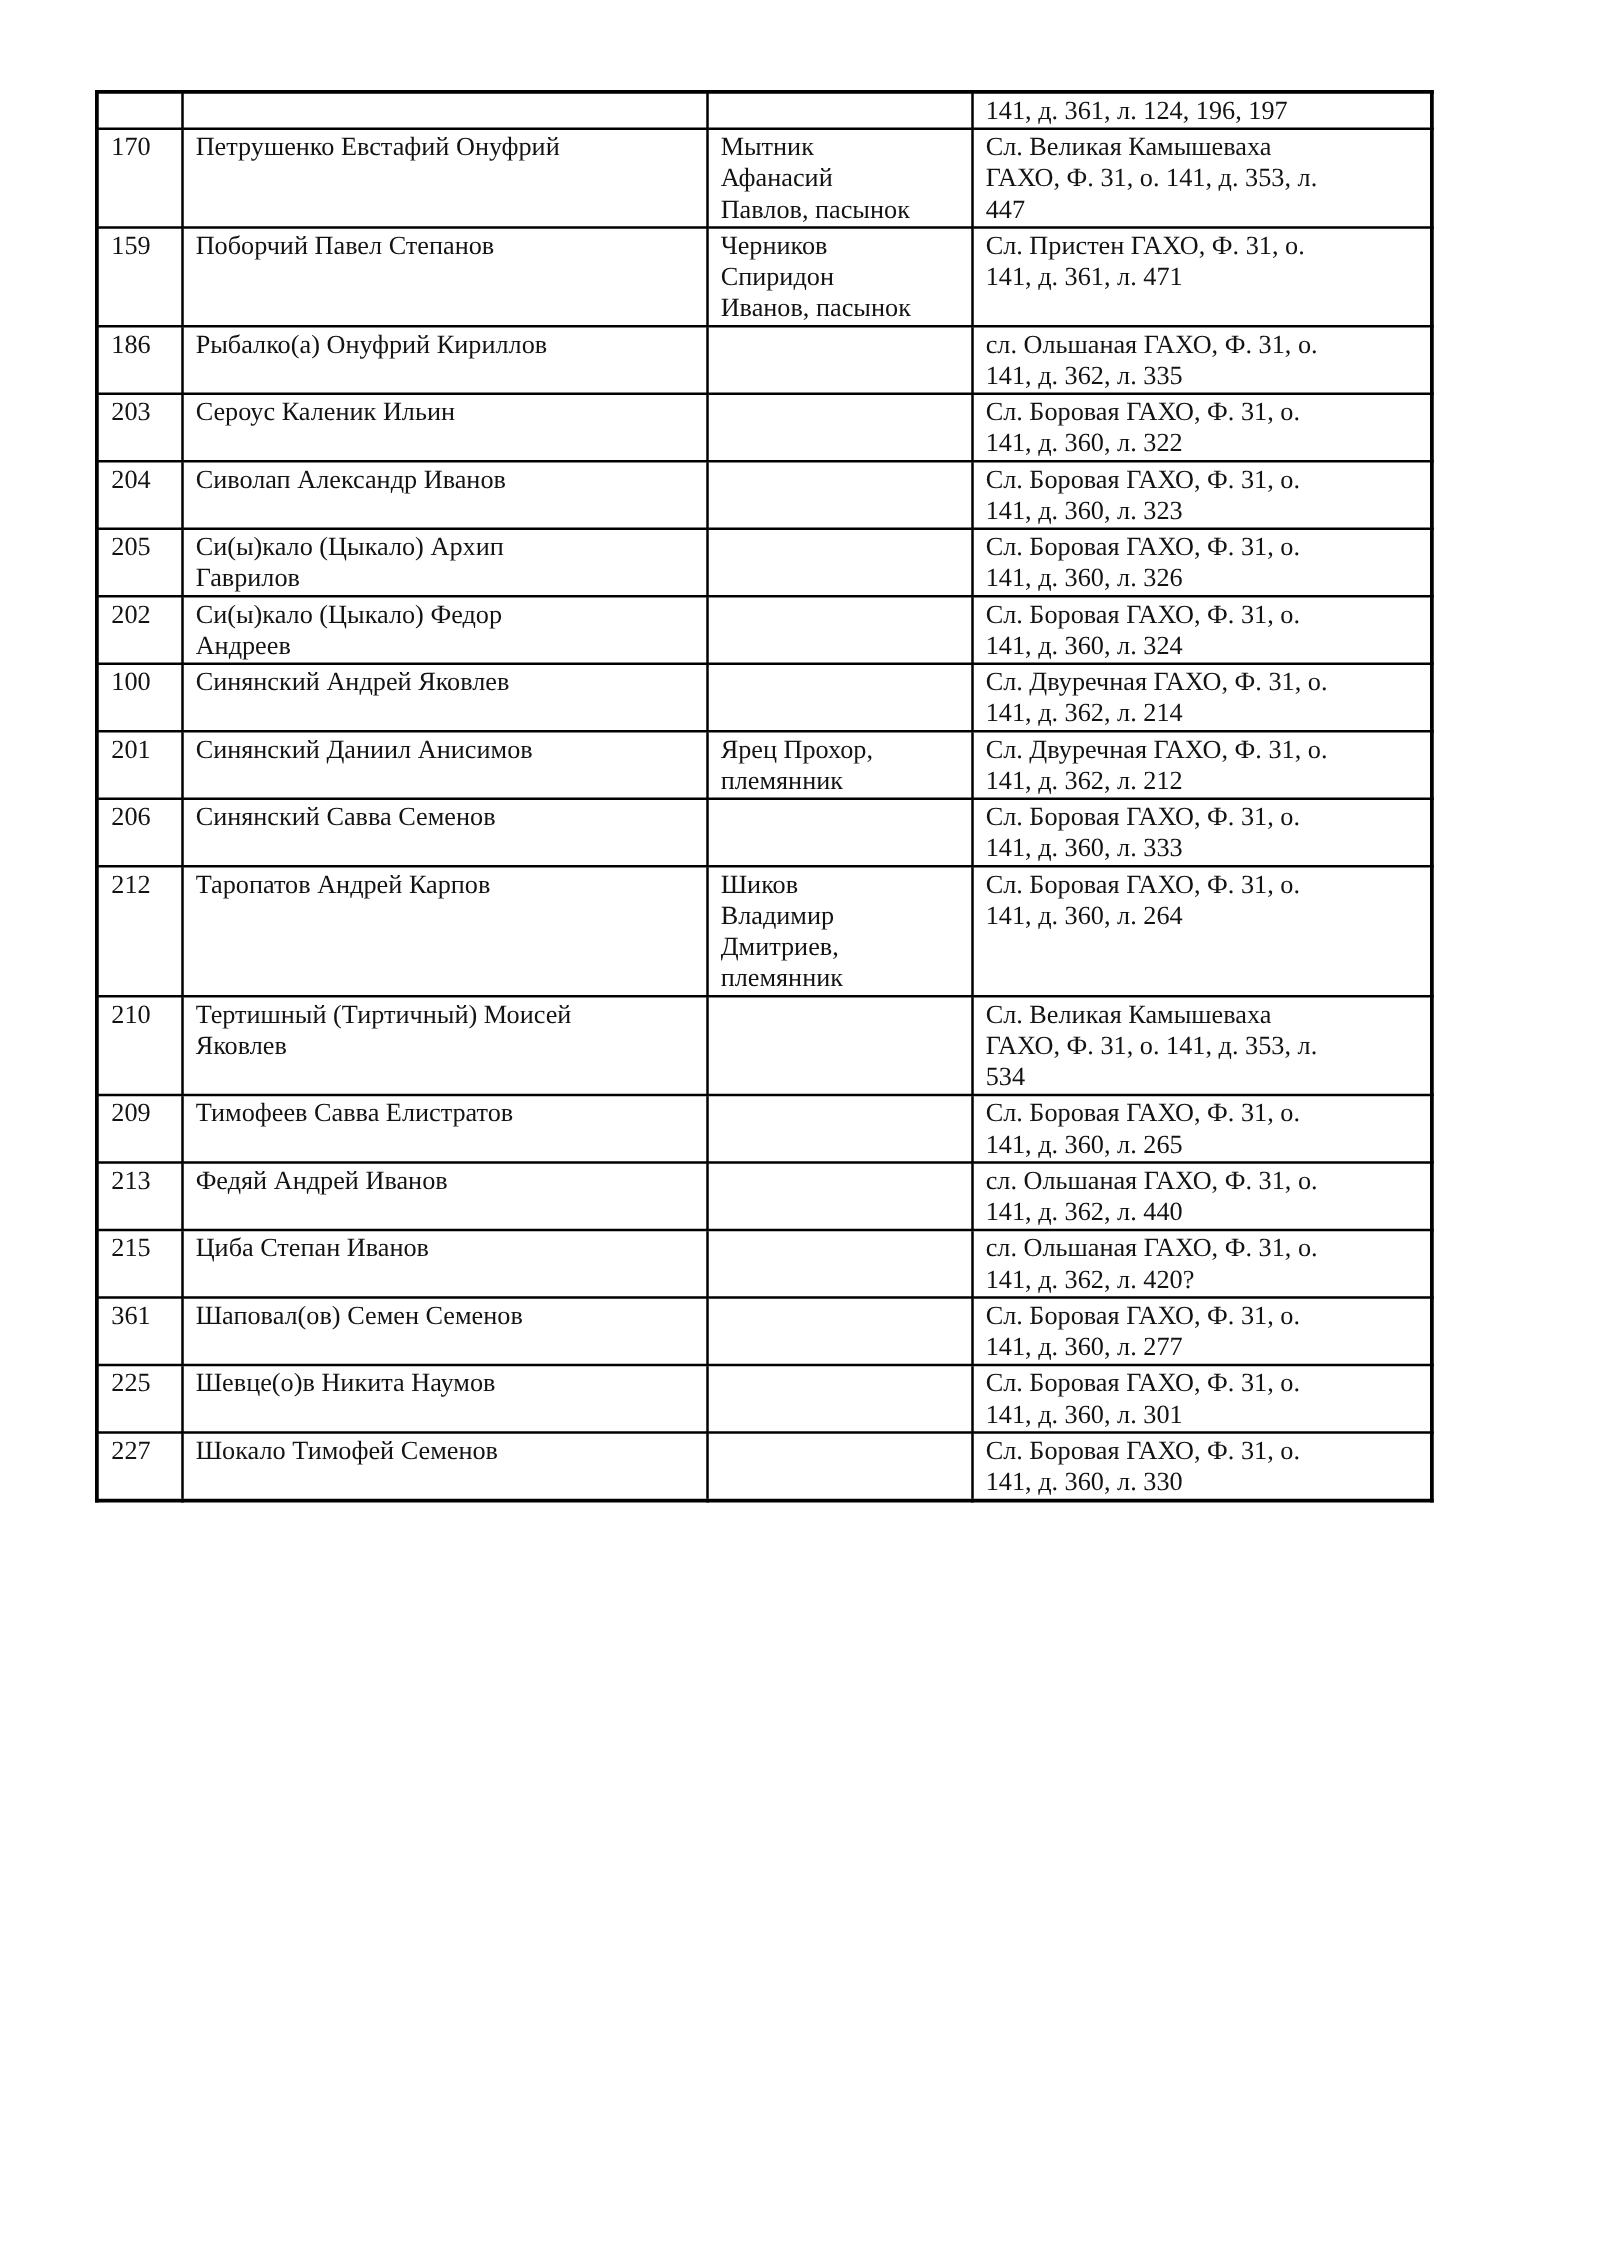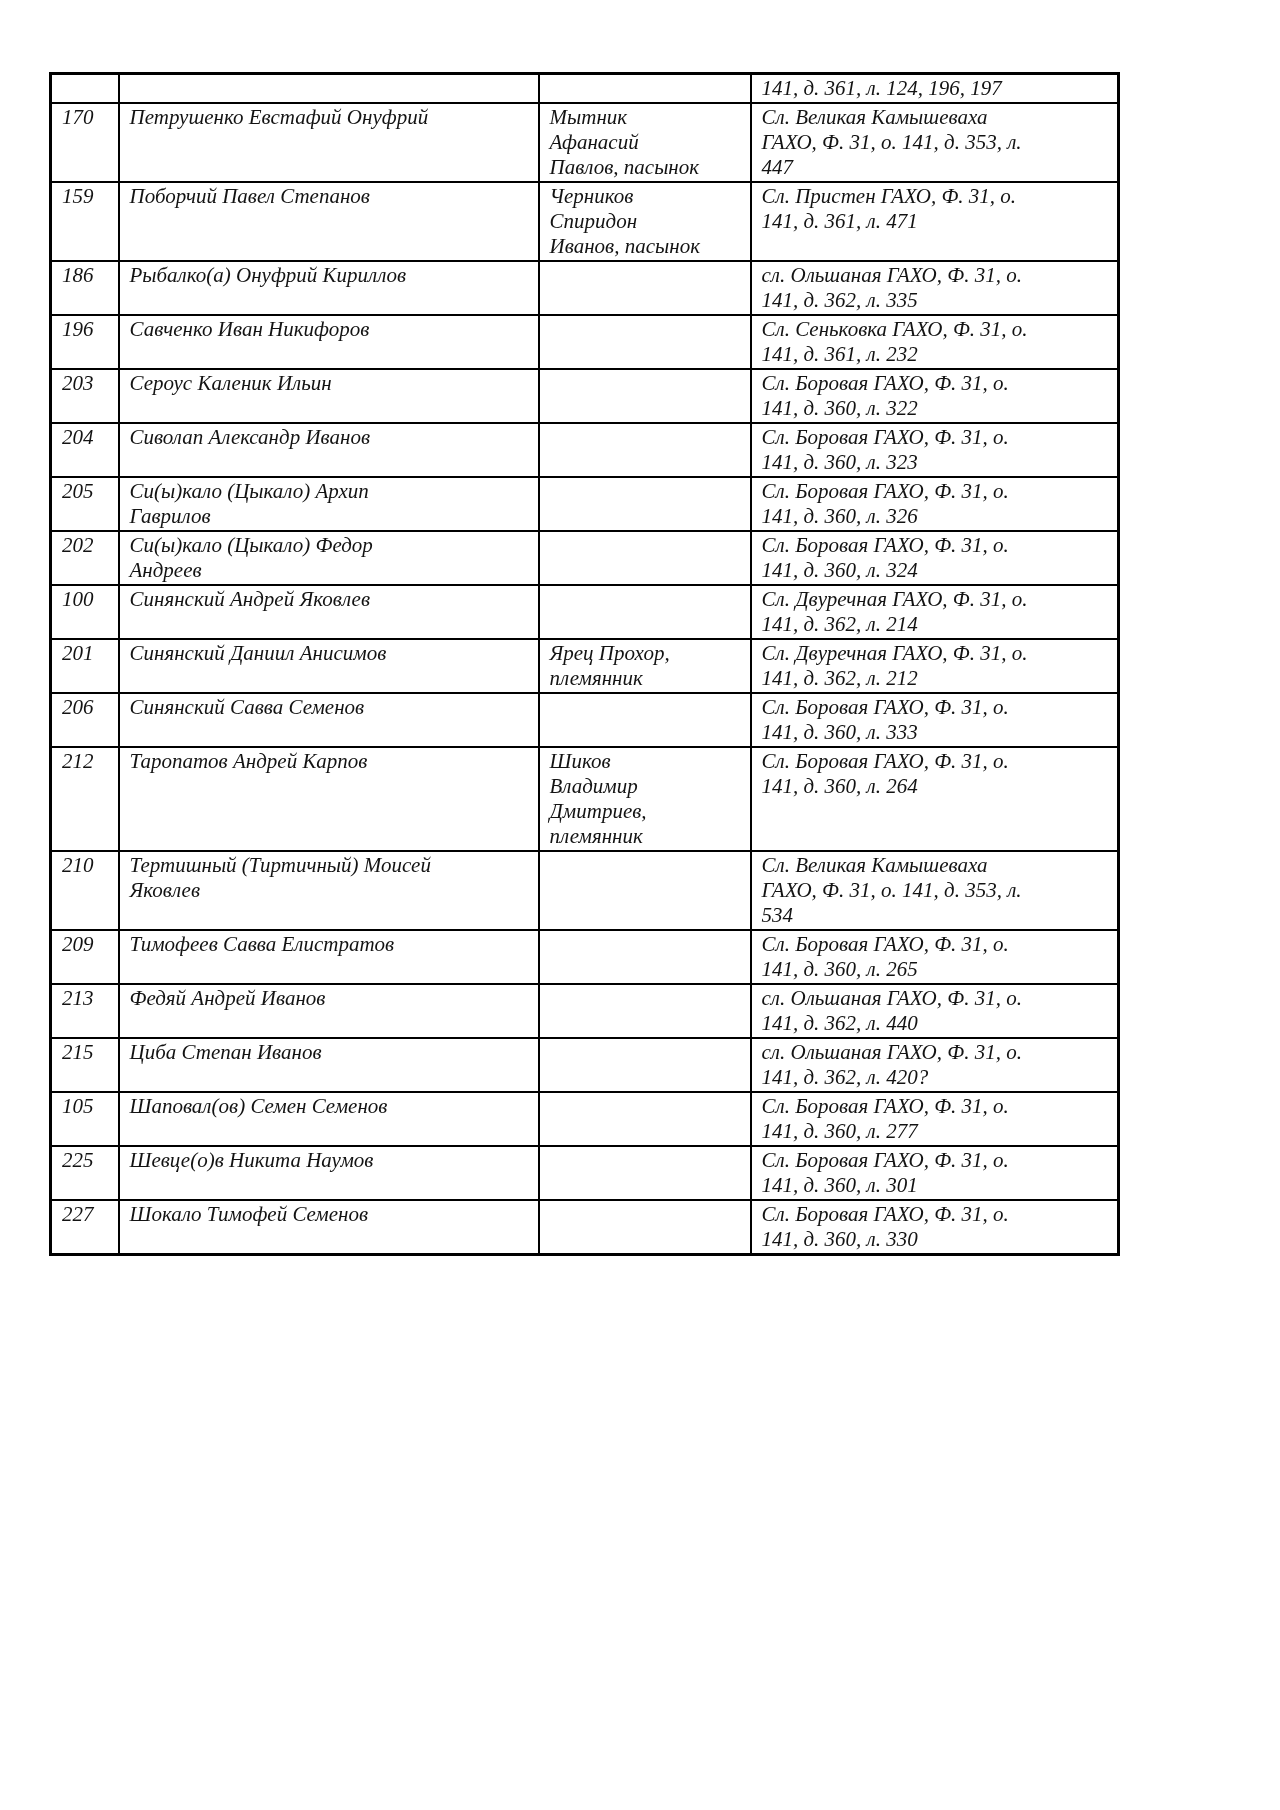--- a/index.html
+++ b/index.html
@@ -14,27 +14,26 @@
   }
   .page {
     position: relative;
     width: 1280px;
     height: 1810px;
     background: #ffffff;
     overflow: hidden;
   }
   table.archive-table {
     position: absolute;
-    left: 49px;
+    left: 76px;
     top: 72px;
     width: 1068px;
     border-collapse: collapse;
     table-layout: fixed;
     border: 3px solid #000000;
-    font-style: italic;
   }
   table.archive-table td {
     border: 2px solid #000000;
     vertical-align: top;
     padding: 1px 6px 1px 10px;
     font-size: 21px;
     line-height: 25px;
     color: #131313;
     white-space: pre-line;
     overflow: hidden;
@@ -82,27 +81,20 @@
 141, д. 361, л. 471</td>
   </tr>
         <tr>
     <td class="cell cell-number">186</td>
     <td class="cell cell-name">Рыбалко(а) Онуфрий Кириллов</td>
     <td class="cell cell-relative"></td>
     <td class="cell cell-reference">сл. Ольшаная ГАХО, Ф. 31, о.
 141, д. 362, л. 335</td>
   </tr>
         <tr>
-    <td class="cell cell-number">196</td>
-    <td class="cell cell-name">Савченко Иван Никифоров</td>
-    <td class="cell cell-relative"></td>
-    <td class="cell cell-reference">Сл. Сеньковка ГАХО, Ф. 31, о.
-141, д. 361, л. 232</td>
-  </tr>
-        <tr>
     <td class="cell cell-number">203</td>
     <td class="cell cell-name">Сероус Каленик Ильин</td>
     <td class="cell cell-relative"></td>
     <td class="cell cell-reference">Сл. Боровая ГАХО, Ф. 31, о.
 141, д. 360, л. 322</td>
   </tr>
         <tr>
     <td class="cell cell-number">204</td>
     <td class="cell cell-name">Сиволап Александр Иванов</td>
     <td class="cell cell-relative"></td>
@@ -181,21 +173,21 @@
 141, д. 362, л. 440</td>
   </tr>
         <tr>
     <td class="cell cell-number">215</td>
     <td class="cell cell-name">Циба Степан Иванов</td>
     <td class="cell cell-relative"></td>
     <td class="cell cell-reference">сл. Ольшаная ГАХО, Ф. 31, о.
 141, д. 362, л. 420?</td>
   </tr>
         <tr>
-    <td class="cell cell-number">105</td>
+    <td class="cell cell-number">361</td>
     <td class="cell cell-name">Шаповал(ов) Семен Семенов</td>
     <td class="cell cell-relative"></td>
     <td class="cell cell-reference">Сл. Боровая ГАХО, Ф. 31, о.
 141, д. 360, л. 277</td>
   </tr>
         <tr>
     <td class="cell cell-number">225</td>
     <td class="cell cell-name">Шевце(о)в Никита Наумов</td>
     <td class="cell cell-relative"></td>
     <td class="cell cell-reference">Сл. Боровая ГАХО, Ф. 31, о.

